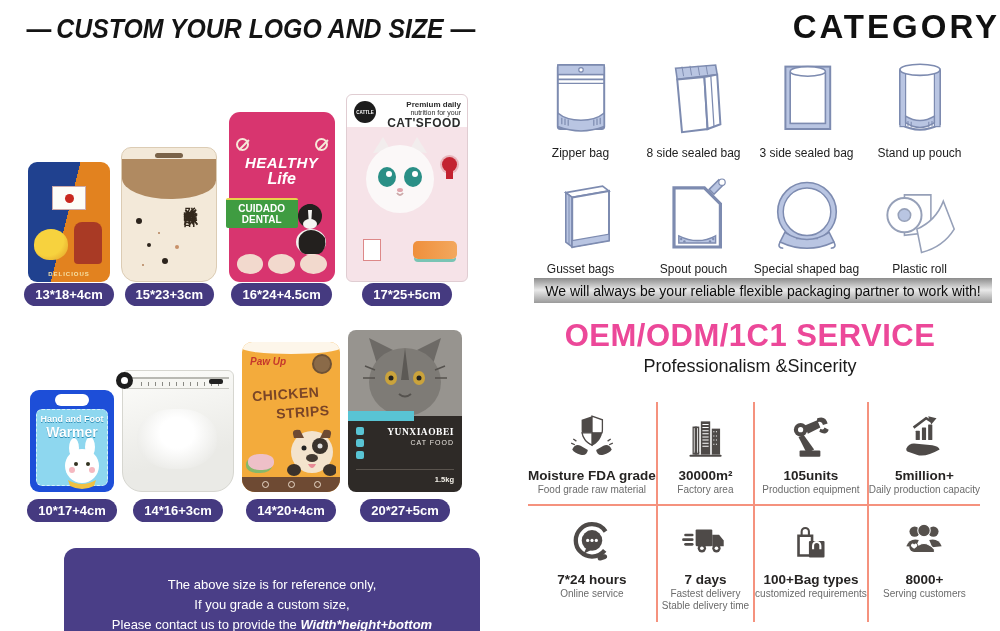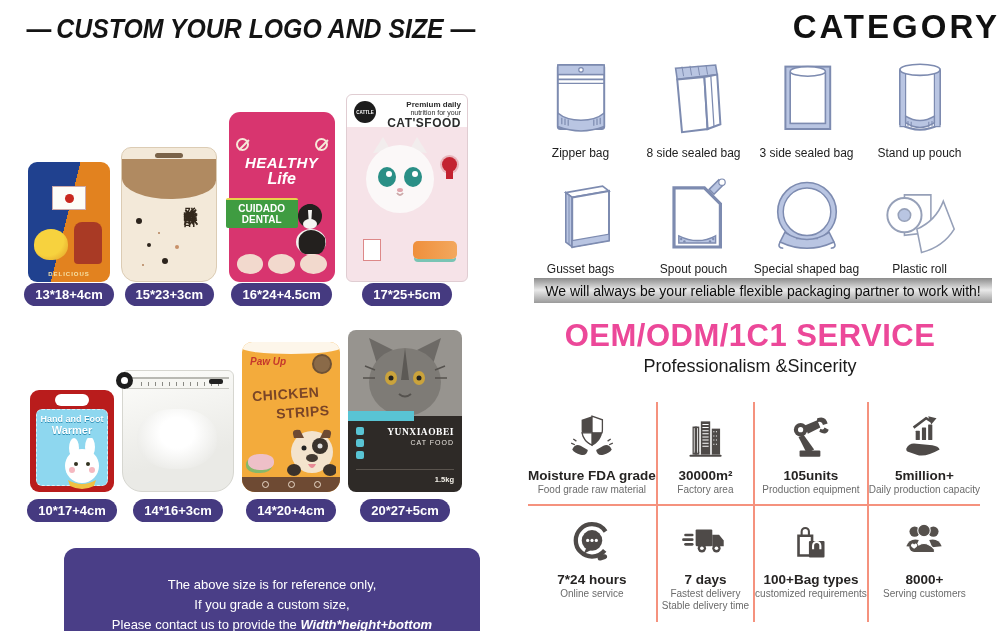--- a/index.html
+++ b/index.html
@@ -81,29 +81,29 @@
     background:#1c1c1c; color:#fff; font-size:4.5px; font-weight:bold; display:flex; align-items:center; justify-content:center; }
   .pouch-cat .rosette { position:absolute; right:10px; top:62px; width:15px; height:15px; border-radius:50%;
     background:#c32230; box-shadow:0 0 0 2px #e8b6bc; }
   .pouch-cat .rosette:after { content:""; position:absolute; top:13px; left:4px; width:7px; height:9px; background:#c32230; }
   .pouch-cat svg.catface { position:absolute; left:10px; top:40px; }
   .pouch-cat .salmon { position:absolute; right:10px; bottom:22px; width:44px; height:18px;
     background:linear-gradient(90deg,#ef8f3c,#f3a85e); border-radius:5px; box-shadow:0 4px 0 -1px #79c4b4; }
   .pouch-cat .pinkbox { position:absolute; left:16px; bottom:20px; width:18px; height:22px;
     background:#fff; border:1px solid #d88; }
 
-  .pouch-warmer { width:84px; height:102px; background:#b91c1c; border-radius:9px; overflow:hidden; }
+  .pouch-warmer { width:84px; height:102px; background:#1d4ed8; border-radius:9px; overflow:hidden; }
   .pouch-warmer .handle { position:absolute; top:4px; left:50%; transform:translateX(-50%);
     width:34px; height:12px; background:#fff; border-radius:8px; }
   .pouch-warmer .panel { position:absolute; left:6px; right:6px; top:19px; bottom:6px;
     background:#8ed7ef; border-radius:6px; border:1px dashed #d9f2fb; }
   .pouch-warmer .t1 { position:absolute; top:24px; width:100%; text-align:center; color:#fff;
     font-weight:bold; font-size:9px; text-shadow:0 1px 0 #2f8fb5; }
   .pouch-warmer .t2 { position:absolute; top:34px; width:100%; text-align:center; color:#fff;
-    font-weight:bold; font-size:11px; text-shadow:0 1px 0 #2f8fb5; }
+    font-weight:bold; font-size:14px; text-shadow:0 1px 0 #2f8fb5; }
   .pouch-warmer svg.bunny { position:absolute; right:8px; bottom:2px; }
 
   .pouch-white { width:112px; height:122px; background:linear-gradient(165deg,#fdfdfb, #eaeae6 70%);
     border:1px solid #d6d6d0; border-radius:6px 6px 20px 20px; }
   .pouch-white .zipstrip { position:absolute; top:6px; left:4px; right:4px; height:12px; background:#f6f6f2;
     border-top:2px solid #b9b9b3; border-bottom:1px solid #c9c9c3; }
   .pouch-white .ticks { position:absolute; top:3px; left:14px; right:8px; height:4px;
     background:repeating-linear-gradient(90deg,#8a8a84 0 1px, transparent 1px 7px); }
   .pouch-white .ring { position:absolute; left:-7px; top:1px; width:17px; height:17px;
     border:5px solid #1d1d1d; border-radius:50%; background:#fff; }

